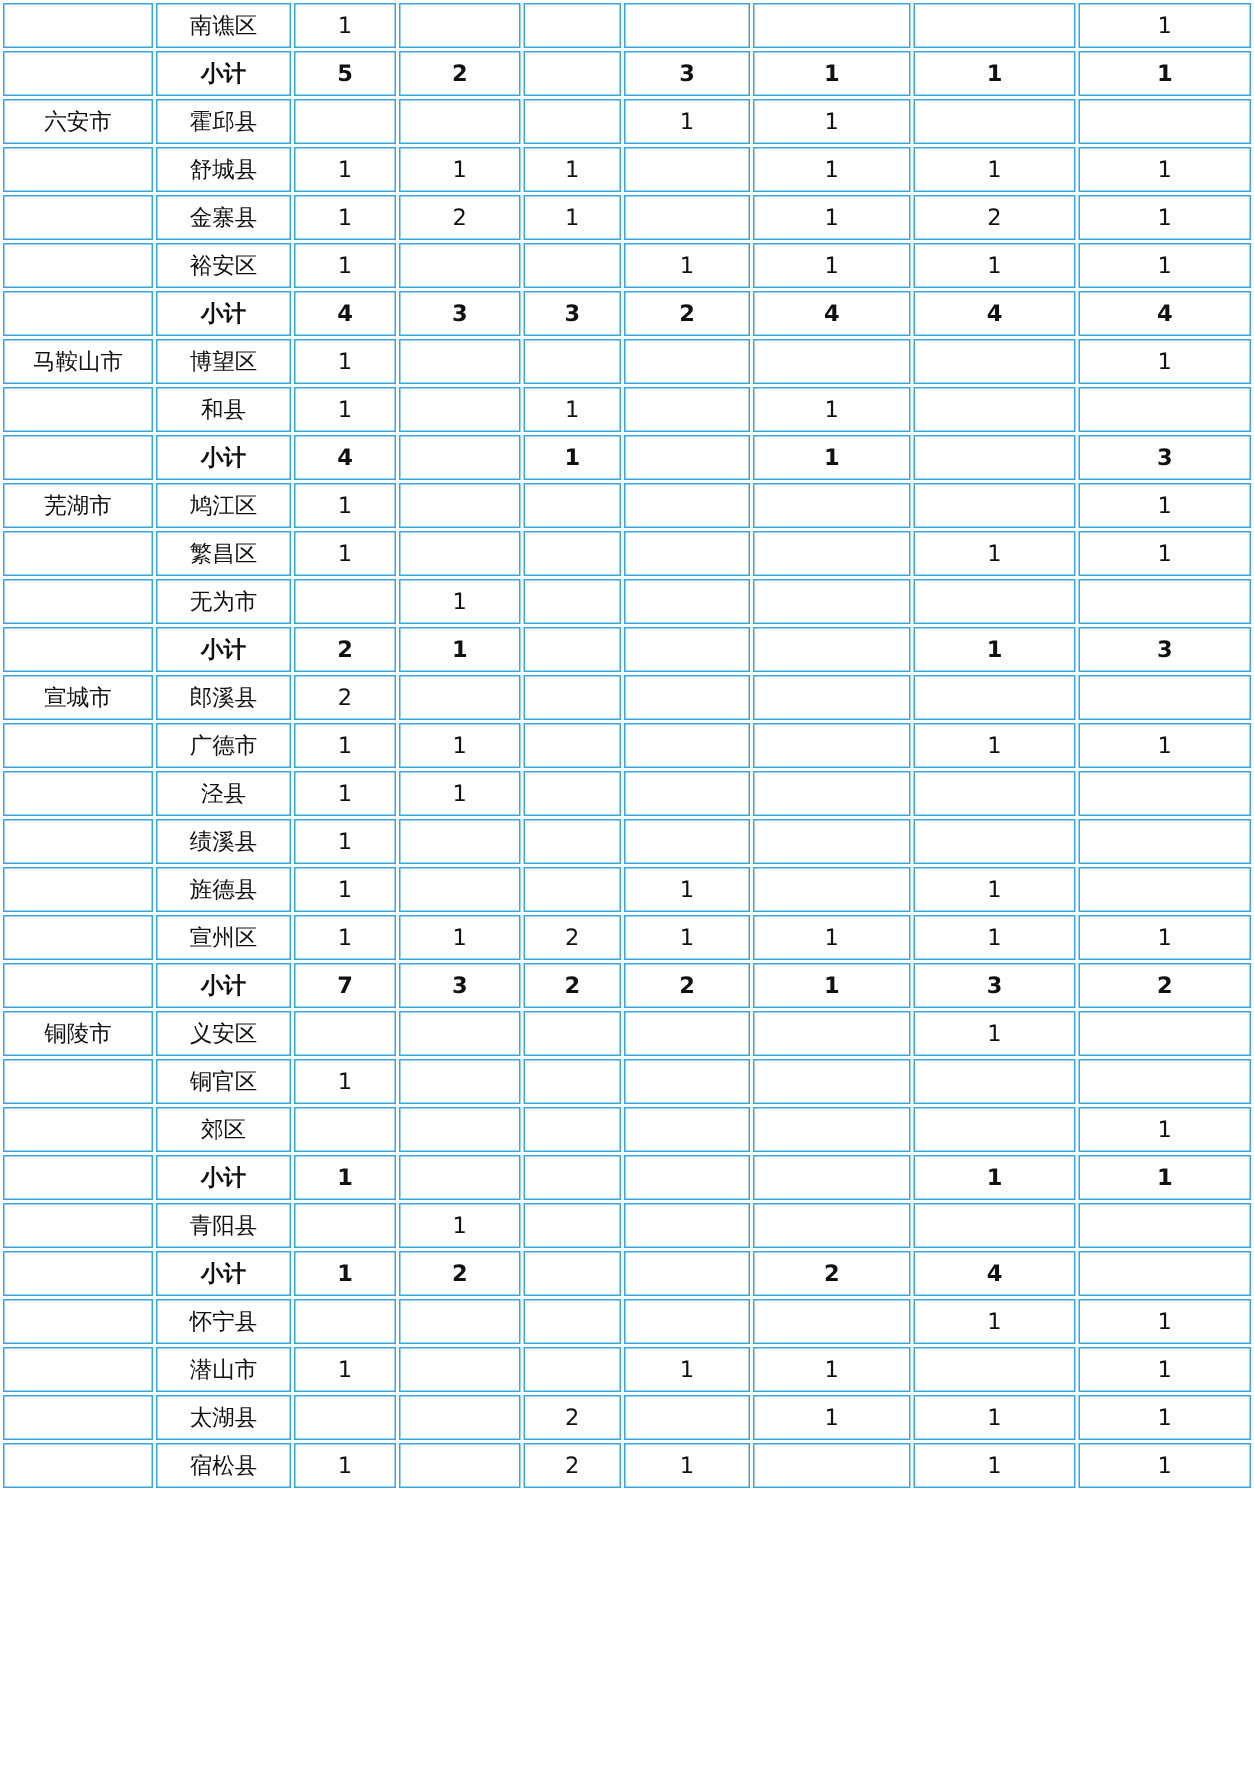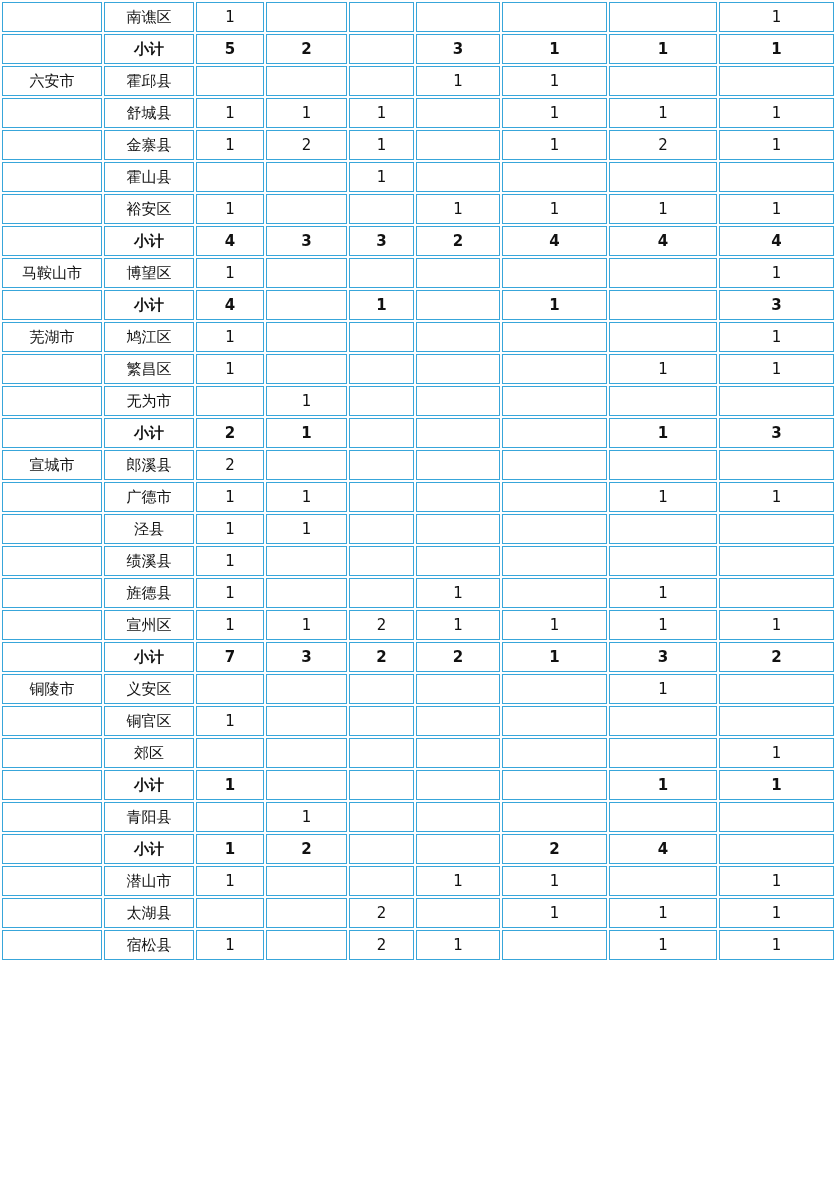--- a/index.html
+++ b/index.html
@@ -102,31 +102,20 @@
         <td>1</td>
         <td>2</td>
         <td>1</td>
         <td></td>
         <td>1</td>
         <td>2</td>
         <td>1</td>
       </tr>
       <tr>
         <td></td>
-        <td>霍山县</td>
-        <td></td>
-        <td></td>
-        <td>1</td>
-        <td></td>
-        <td></td>
-        <td></td>
-        <td></td>
-      </tr>
-      <tr>
-        <td></td>
         <td>裕安区</td>
         <td>1</td>
         <td></td>
         <td></td>
         <td>1</td>
         <td>1</td>
         <td>1</td>
         <td>1</td>
       </tr>
       <tr class="subtotal">
@@ -144,20 +133,31 @@
         <td>马鞍山市</td>
         <td>博望区</td>
         <td>1</td>
         <td></td>
         <td></td>
         <td></td>
         <td></td>
         <td></td>
         <td>1</td>
       </tr>
+      <tr>
+        <td></td>
+        <td>和县</td>
+        <td>1</td>
+        <td></td>
+        <td>1</td>
+        <td></td>
+        <td>1</td>
+        <td></td>
+        <td></td>
+      </tr>
       <tr class="subtotal">
         <td></td>
         <td>小计</td>
         <td>4</td>
         <td></td>
         <td>1</td>
         <td></td>
         <td>1</td>
         <td></td>
         <td>3</td>
@@ -341,20 +341,31 @@
       <tr class="subtotal">
         <td></td>
         <td>小计</td>
         <td>1</td>
         <td>2</td>
         <td></td>
         <td></td>
         <td>2</td>
         <td>4</td>
         <td></td>
+      </tr>
+      <tr>
+        <td></td>
+        <td>怀宁县</td>
+        <td></td>
+        <td></td>
+        <td></td>
+        <td></td>
+        <td></td>
+        <td>1</td>
+        <td>1</td>
       </tr>
       <tr>
         <td></td>
         <td>潜山市</td>
         <td>1</td>
         <td></td>
         <td></td>
         <td>1</td>
         <td>1</td>
         <td></td>

